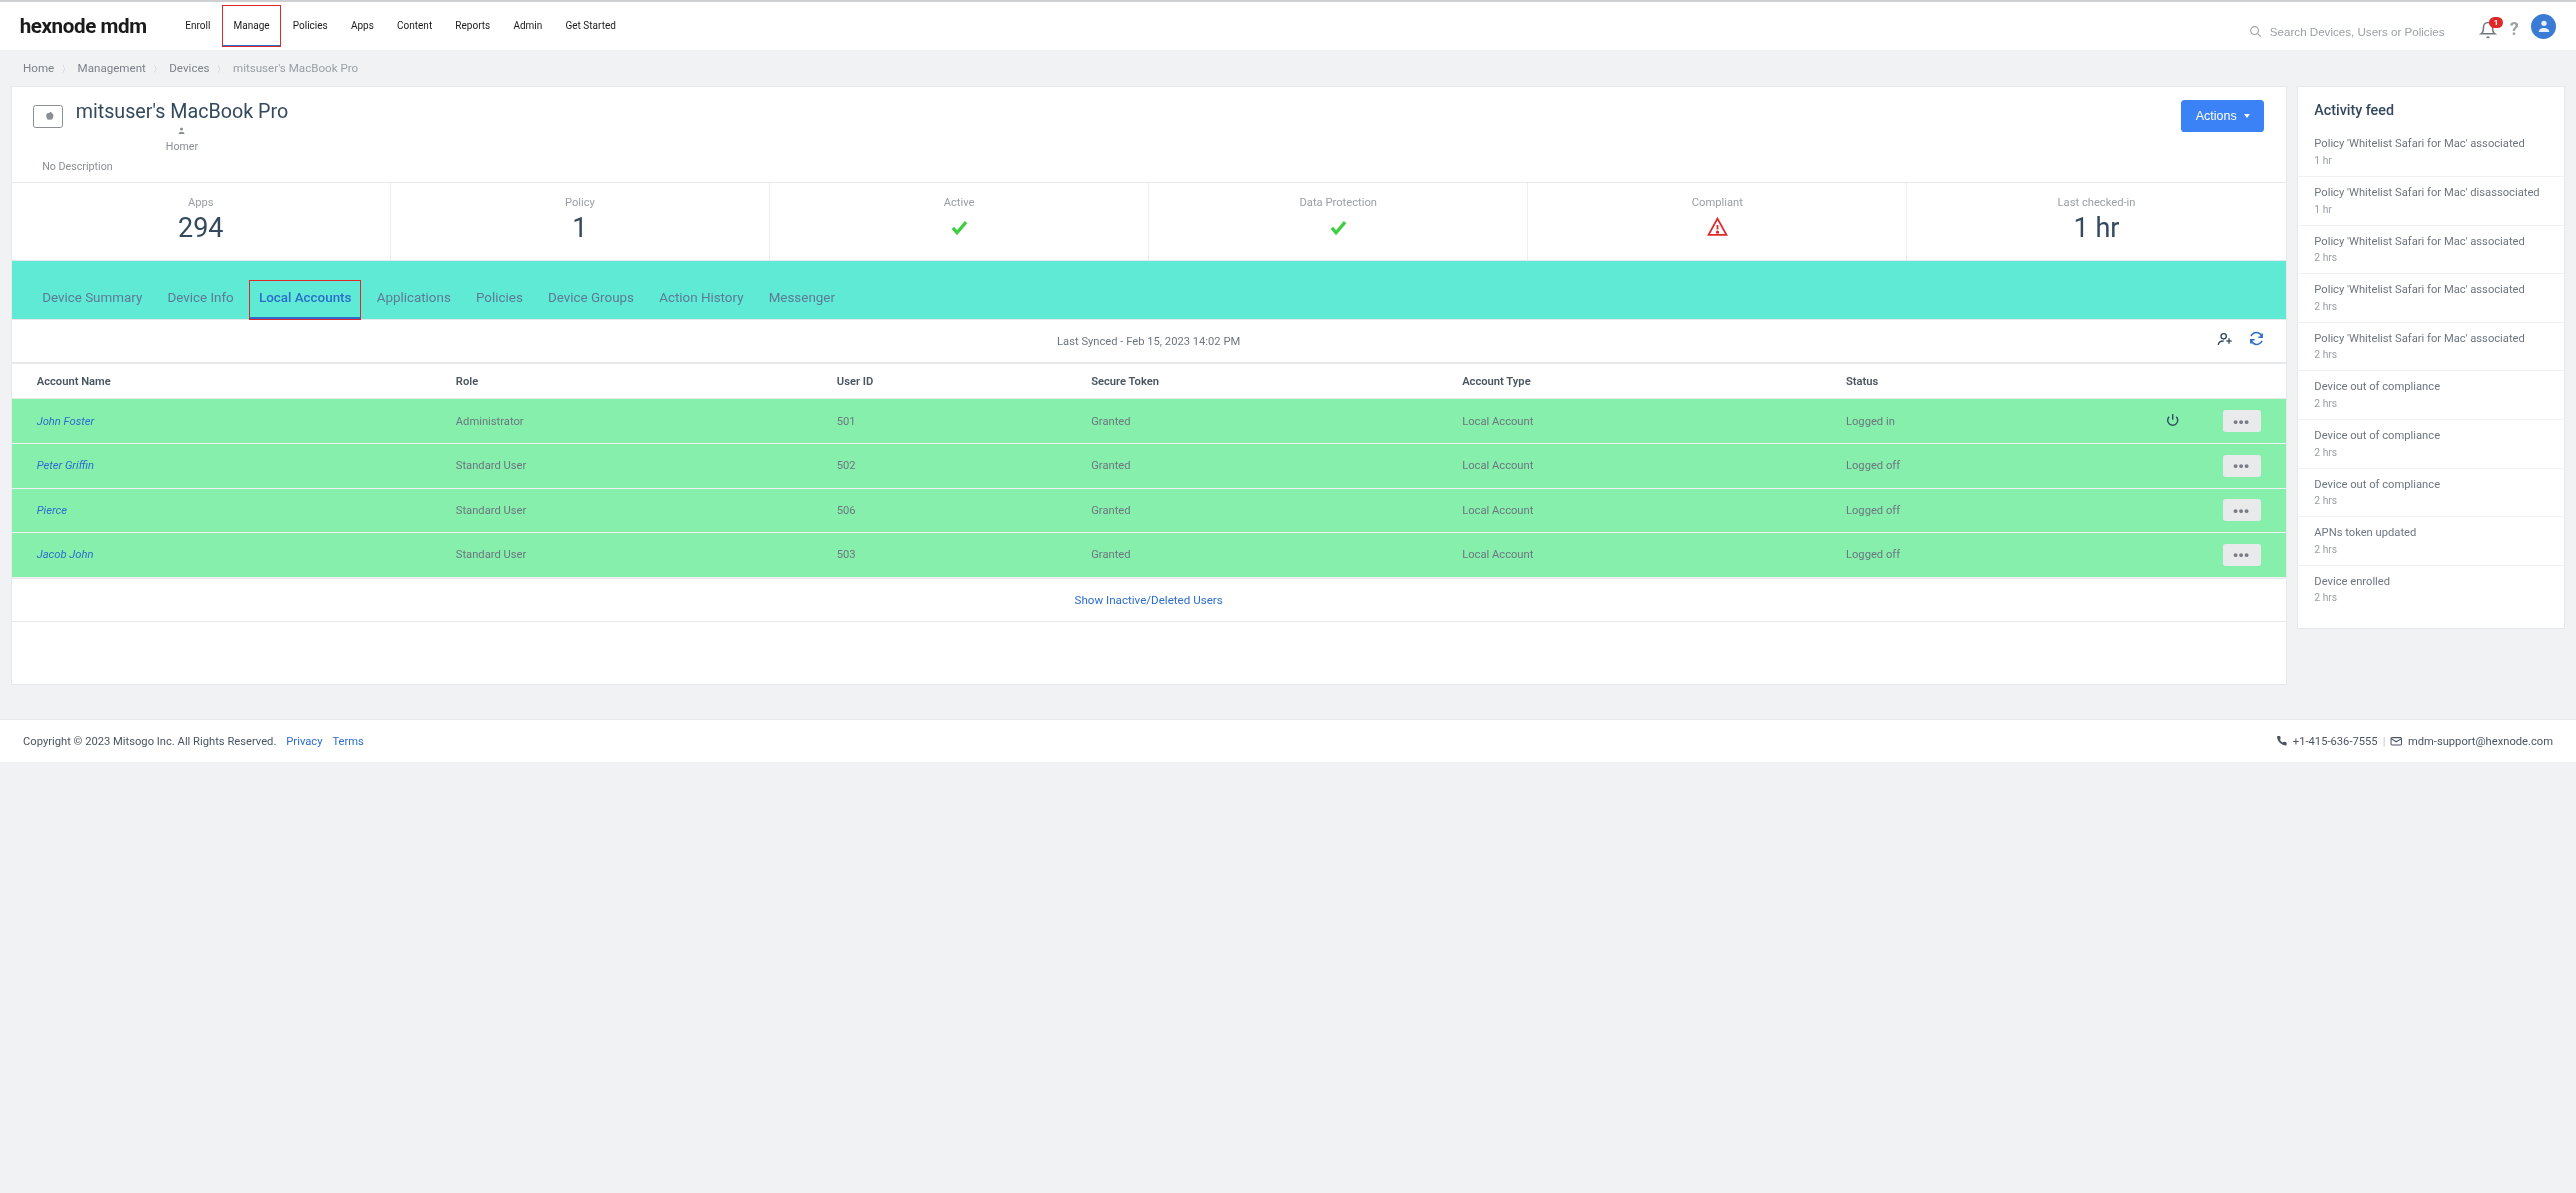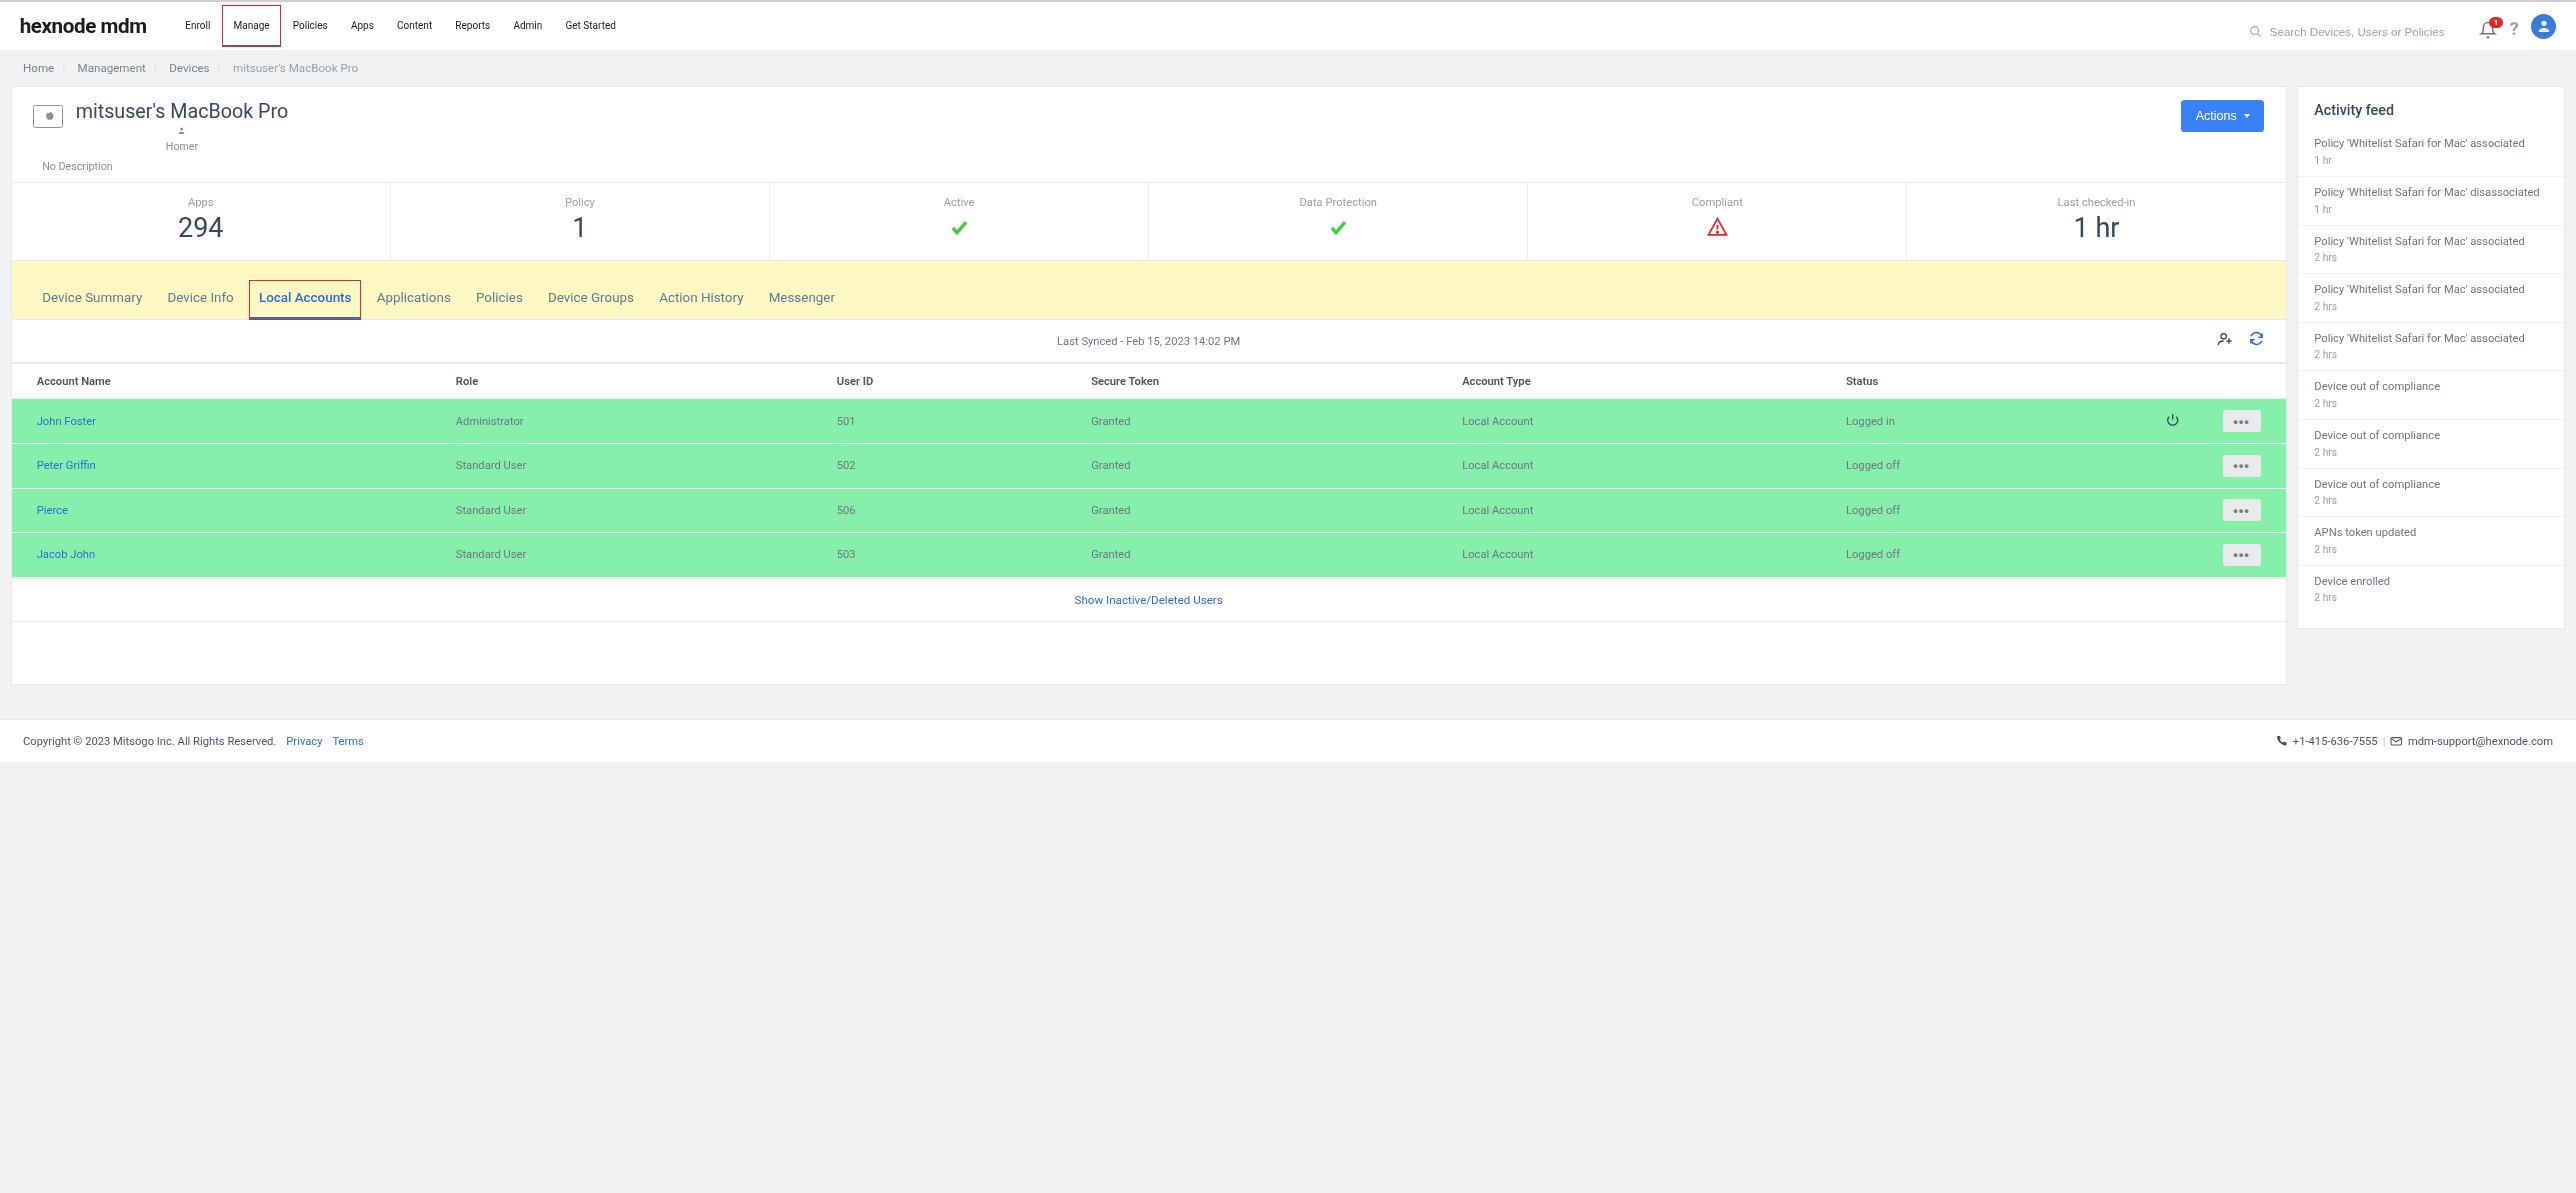--- a/index.html
+++ b/index.html
@@ -46,36 +46,36 @@
 .caret-down { width: 0; height: 0; border-left: 3.6px solid transparent; border-right: 3.6px solid transparent; border-top: 4.5px solid #fff; }
 
 
 .stats { display: flex; background: #fff; border: 0.9px solid #e6e8ea; border-top: 0; }
 .stat { flex: 1; text-align: center; padding: 12.5px 0 16px 0; border-right: 0.9px solid #eceef0; }
 .stat:last-child { border-right: 0; }
 .stat-label { color: #9aa0a6; font-size: 11.2px; margin-bottom: 3.6px; }
 .stat-value { font-size: 27px; color: #34495e; }
 
 
-.tabs { display: flex; gap: 0; background: #fef9c3; border: 0.9px solid #e6e8ea; border-top: 0; padding: 19.7px 21.5px 0 21.5px; }
+.tabs { display: flex; gap: 0; background: #5eead4; border: 0.9px solid #e6e8ea; border-top: 0; padding: 19.7px 21.5px 0 21.5px; }
 .tab { padding: 9px 9px 12.5px 9px; font-size: 13.4px; color: #5f7a95; cursor: pointer; margin-right: 7.2px; }
 .tab.active { color: #2c6dce; border-bottom: 2.7px solid #2c6dce; font-weight: 500; }
 .tab.hl { outline: 1.8px solid #e12828; outline-offset: 0.9px; }
 
 
 .sync-row { background: #fff; border: 0.9px solid #e6e8ea; border-top: 0; padding: 14.3px 21.5px; position: relative; text-align: center; color: #6d7680; font-size: 11.2px; }
 .sync-icons { position: absolute; right: 21.5px; top: 10.7px; display: flex; gap: 16px; color: #34495e; }
 .icon-btn { cursor: pointer; }
 
 
 .table { width: 100%; border-collapse: collapse; background: #86efac; }
 .table th { text-align: left; font-weight: 600; color: #4a5560; font-size: 11.2px; padding: 10.7px 16px; border-bottom: 0.9px solid #e6e8ea; background:#fff; border-top:0.9px solid #e6e8ea; }
 .table th:first-child{ padding-left:25px; }
 .table td { padding: 10.7px 16px; border-bottom: 0.9px solid #eef0f2; font-size: 11.2px; color: #6d7680; }
-.table td:first-child{ padding-left:25px; }
+.table td:first-child{ padding-left:25px;font-style:italic; }
 .table td.name { color: #2c6dce; cursor: pointer; }
 .row-actions { text-align: right; padding-right: 25px !important; }
 .more-btn { background: #e8eaec; border: 0; border-radius: 2.7px; padding: 3.6px 10.7px; cursor: pointer; color: #7a7f86; letter-spacing: 0.9px; font-weight:700; }
 .power-icon { color: #34495e; }
 .table-wrap{ border:0.9px solid #e6e8ea; border-top:0; }
 
 .show-link { text-align: center; padding: 14.3px 0; color: #2c6dce; font-size: 11.6px; cursor: pointer; background: #fff; border:0.9px solid #e6e8ea; border-top:0; }
 .blank { height: 63px; background: #fff; border:0.9px solid #e6e8ea; border-top:0; border-bottom:0.9px solid #e6e8ea; }
 
 

